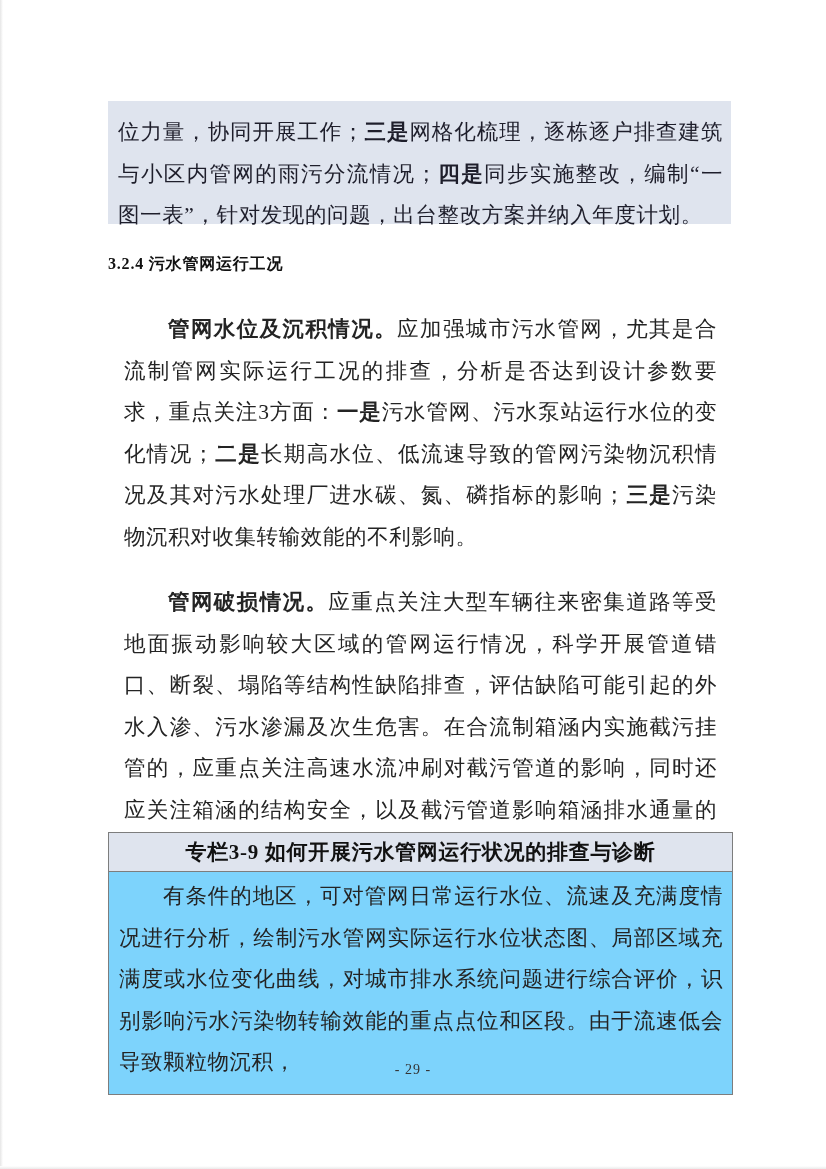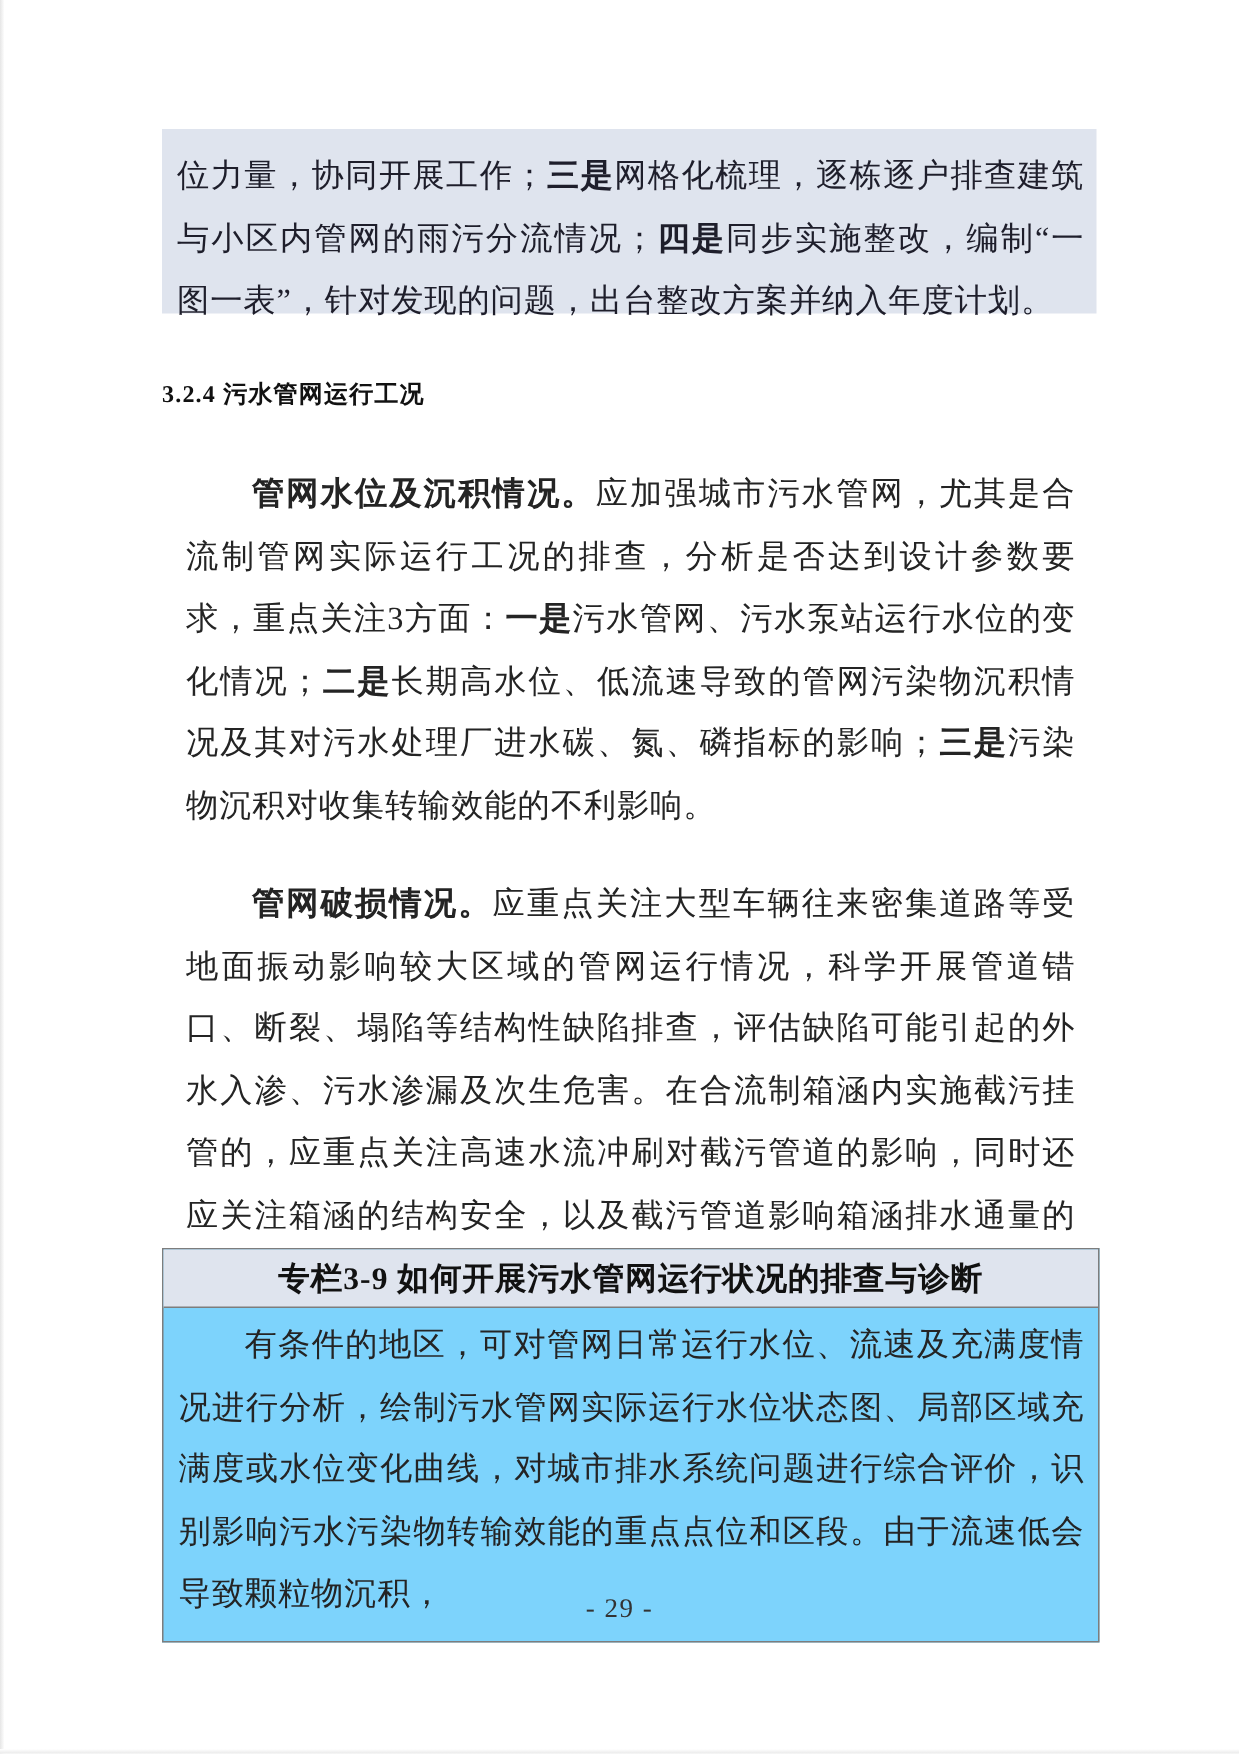--- a/index.html
+++ b/index.html
@@ -48,21 +48,21 @@
     text-align: justify;
     text-justify: inter-character;
     color: #242424;
     white-space: normal;
   }
 
   
   .highlight-box {
     position: absolute;
     left: 108px;
-    top: 86px;
+    top: 101px;
     width: 623px;
     height: 123px;
     background: #dfe4ee;
     box-sizing: border-box;
     padding: 11px 8px 0 10px;
   }
   .highlight-box .cjk {
     color: #1e1e2b;
   }
   .b { font-weight: 700; }
@@ -124,21 +124,21 @@
   }
 
   
   .page-number {
     position: absolute;
     left: 0;
     top: 1062px;
     width: 826px;
     text-align: center;
     font-family: "Liberation Serif", "DejaVu Serif", serif;
-    font-size: 18px;
+    font-size: 14px;
     color: #333;
     letter-spacing: 1px;
   }
 </style>
 </head>
 <body>
 
 <div class="page">
 
   <div class="page-edge-left"></div>

